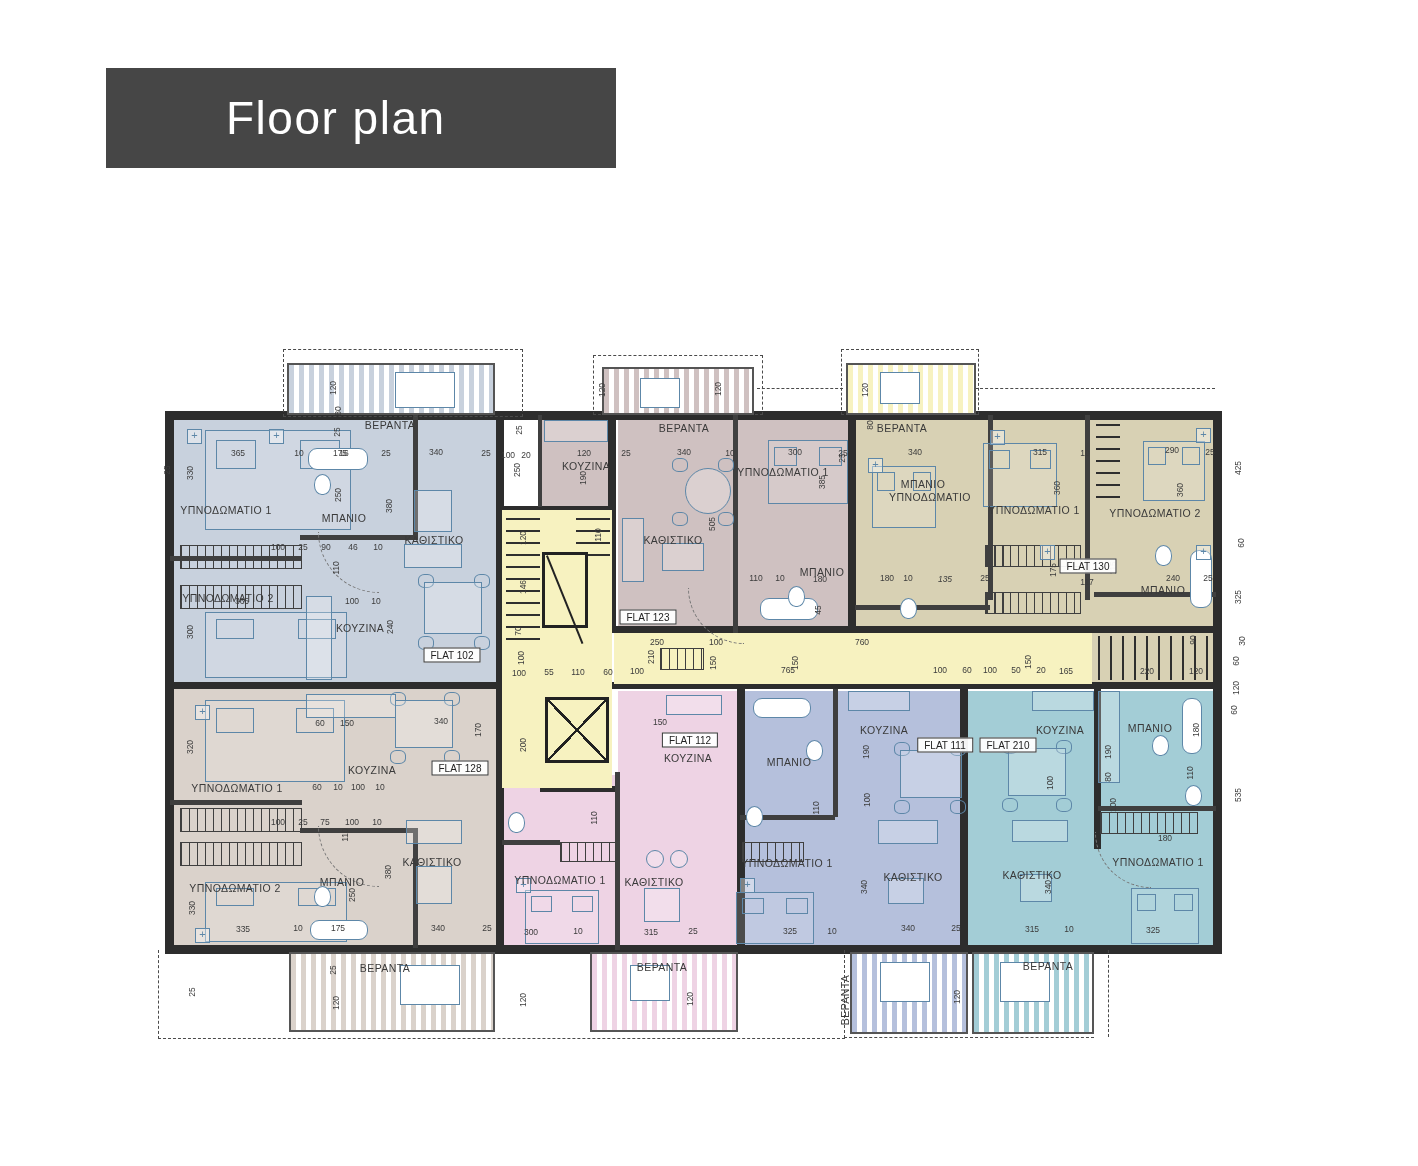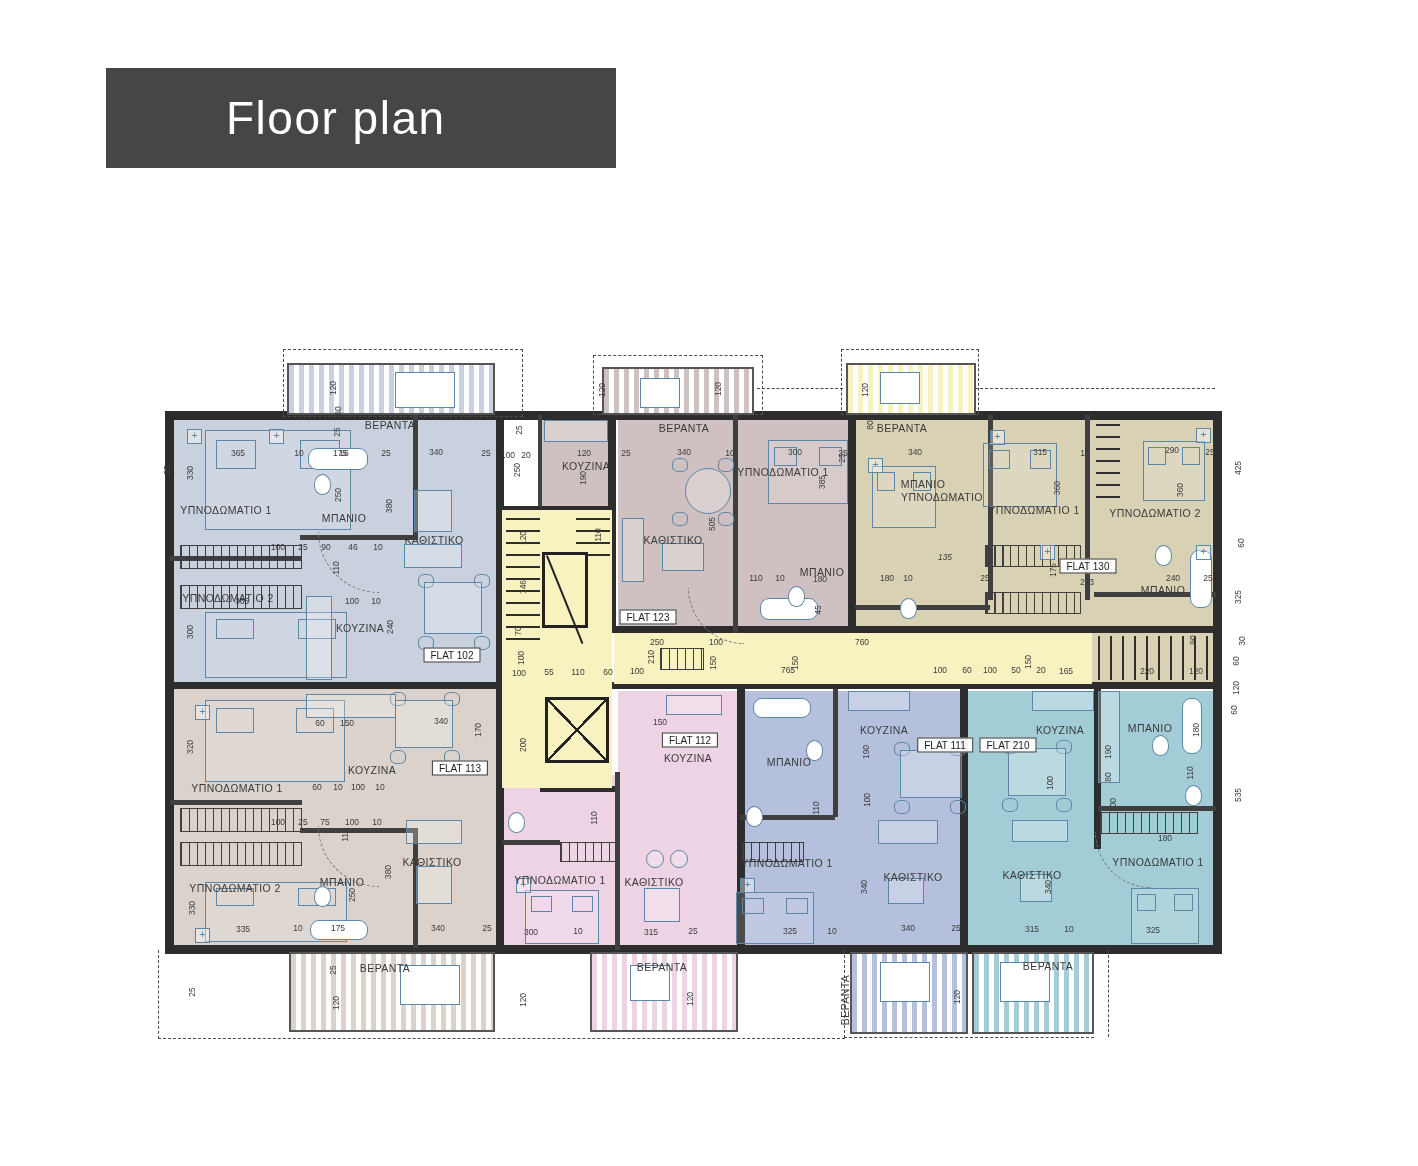--- a/index.html
+++ b/index.html
@@ -237,38 +237,38 @@
   <div class="plus" style="left:516px;top:878px;">+</div>
 
   <div class="arc" style="left:318px;top:532px;width:60px;height:60px;"></div>
   <div class="arc" style="left:318px;top:826px;width:60px;height:60px;"></div>
   <div class="arc" style="left:688px;top:588px;width:55px;height:55px;"></div>
   <div class="arc" style="left:1095px;top:832px;width:55px;height:55px;"></div>
 
   <div class="flat-label" style="left:452px;top:655px;">FLAT 102</div>
   <div class="flat-label" style="left:648px;top:617px;">FLAT 123</div>
   <div class="flat-label" style="left:1088px;top:566px;">FLAT 130</div>
-  <div class="flat-label" style="left:460px;top:768px;">FLAT 113</div>
+  <div class="flat-label" style="left:460px;top:768px;">FLAT 128</div>
   <div class="flat-label" style="left:690px;top:740px;">FLAT 112</div>
   <div class="flat-label" style="left:945px;top:745px;">FLAT 111</div>
   <div class="flat-label" style="left:1008px;top:745px;">FLAT 210</div>
 
   <div class="room-label" style="left:226px;top:510px;">ΥΠΝΟΔΩΜΑΤΙΟ 1</div>
   <div class="room-label" style="left:228px;top:598px;">ΥΠΝΟΔΩΜΑΤΙΟ 2</div>
   <div class="room-label" style="left:344px;top:518px;">ΜΠΑΝΙΟ</div>
   <div class="room-label" style="left:434px;top:540px;">ΚΑΘΙΣΤΙΚΟ</div>
   <div class="room-label" style="left:360px;top:628px;">ΚΟΥΖΙΝΑ</div>
   <div class="room-label" style="left:390px;top:425px;">ΒΕΡΑΝΤΑ</div>
   <div class="room-label" style="left:586px;top:466px;">ΚΟΥΖΙΝΑ</div>
   <div class="room-label" style="left:673px;top:540px;">ΚΑΘΙΣΤΙΚΟ</div>
   <div class="room-label" style="left:783px;top:472px;">ΥΠΝΟΔΩΜΑΤΙΟ 1</div>
   <div class="room-label" style="left:822px;top:572px;">ΜΠΑΝΙΟ</div>
   <div class="room-label" style="left:684px;top:428px;">ΒΕΡΑΝΤΑ</div>
   <div class="room-label" style="left:923px;top:484px;">ΜΠΑΝΙΟ</div>
-  <div class="room-label" style="left:930px;top:497px;margin-left:12px;">ΥΠΝΟΔΩΜΑΤΙΟ</div>
+  <div class="room-label" style="left:930px;top:497px;">ΥΠΝΟΔΩΜΑΤΙΟ</div>
   <div class="room-label" style="left:1034px;top:510px;">ΥΠΝΟΔΩΜΑΤΙΟ 1</div>
   <div class="room-label" style="left:1155px;top:513px;">ΥΠΝΟΔΩΜΑΤΙΟ 2</div>
   <div class="room-label" style="left:1163px;top:590px;">ΜΠΑΝΙΟ</div>
   <div class="room-label" style="left:902px;top:428px;">ΒΕΡΑΝΤΑ</div>
   <div class="room-label" style="left:237px;top:788px;">ΥΠΝΟΔΩΜΑΤΙΟ 1</div>
   <div class="room-label" style="left:235px;top:888px;">ΥΠΝΟΔΩΜΑΤΙΟ 2</div>
   <div class="room-label" style="left:372px;top:770px;">ΚΟΥΖΙΝΑ</div>
   <div class="room-label" style="left:342px;top:882px;">ΜΠΑΝΙΟ</div>
   <div class="room-label" style="left:432px;top:862px;">ΚΑΘΙΣΤΙΚΟ</div>
   <div class="room-label" style="left:385px;top:968px;">ΒΕΡΑΝΤΑ</div>
@@ -335,24 +335,24 @@
   <span class="dim v" style="left:583px;top:478px;">190</span>
   <span class="dim v" style="left:712px;top:524px;">505</span>
   <span class="dim v" style="left:822px;top:482px;">385</span>
   <span class="dim v" style="left:842px;top:458px;">25</span>
   <span class="dim" style="left:756px;top:578px;">110</span>
   <span class="dim" style="left:780px;top:578px;">10</span>
   <span class="dim" style="left:820px;top:579px;">180</span>
   <span class="dim v" style="left:818px;top:610px;">45</span>
   <span class="dim" style="left:887px;top:578px;">180</span>
   <span class="dim" style="left:908px;top:578px;">10</span>
-  <span class="dim" style="left:945px;top:557px;font-style:italic;">135</span>
+  <span class="dim" style="left:945px;top:579px;font-style:italic;">135</span>
   <span class="dim" style="left:985px;top:578px;">25</span>
   <span class="dim v" style="left:1053px;top:570px;">175</span>
-  <span class="dim" style="left:1087px;top:582px;">203</span>
+  <span class="dim" style="left:1087px;top:582px;">117</span>
   <span class="dim v" style="left:1113px;top:568px;">115</span>
   <span class="dim" style="left:1173px;top:578px;">240</span>
   <span class="dim" style="left:1208px;top:578px;">25</span>
   <span class="dim v" style="left:1057px;top:488px;">360</span>
   <span class="dim v" style="left:1180px;top:490px;">360</span>
   <span class="dim v" style="left:865px;top:390px;">120</span>
   <span class="dim v" style="left:870px;top:425px;">80</span>
   <span class="dim v" style="left:602px;top:390px;">120</span>
   <span class="dim v" style="left:718px;top:389px;">120</span>
   <span class="dim" style="left:657px;top:642px;">250</span>

